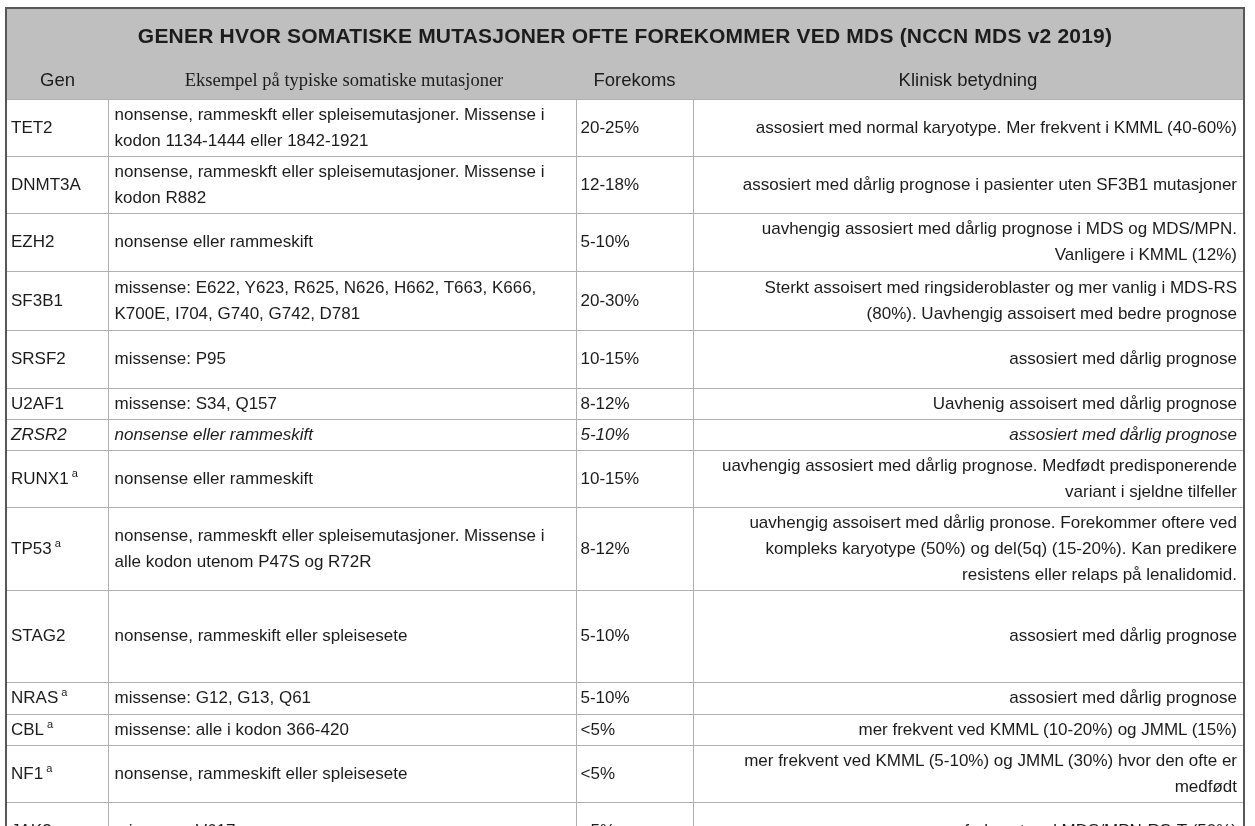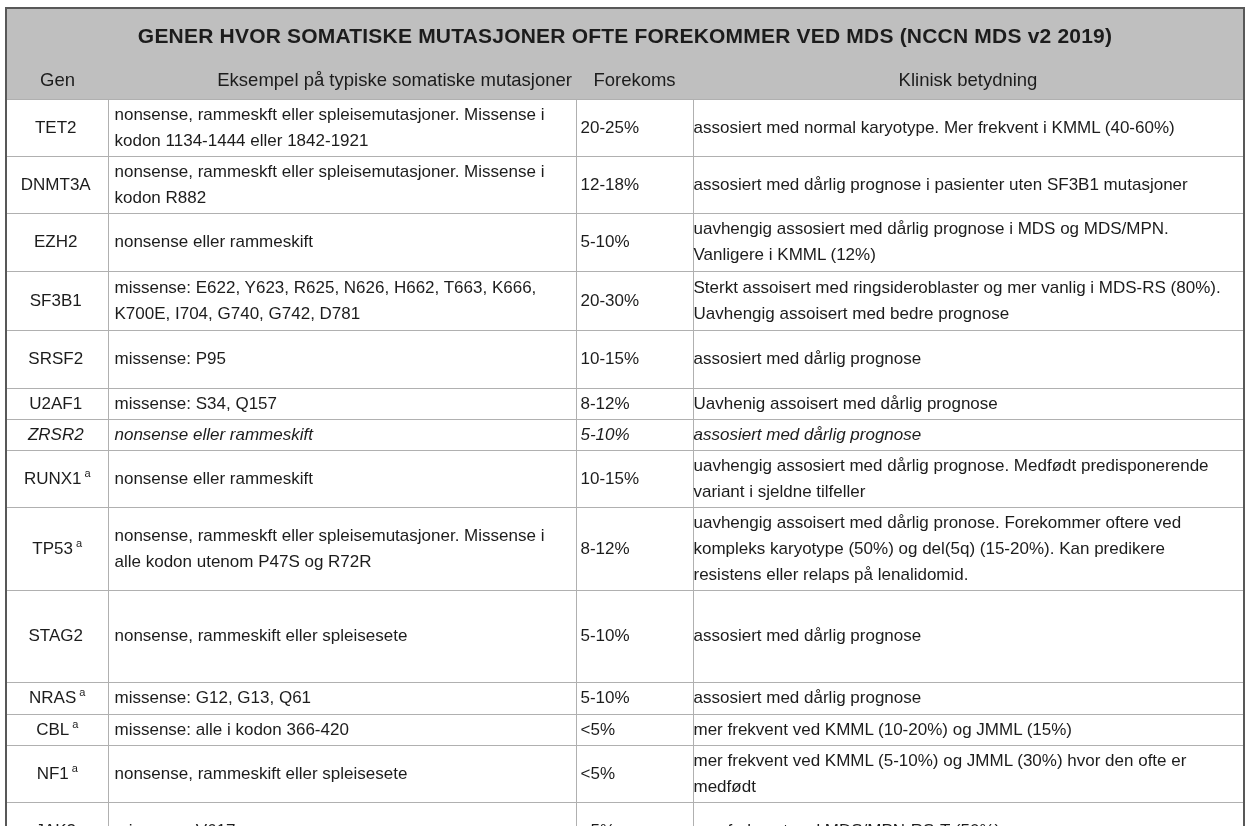--- a/index.html
+++ b/index.html
@@ -51,42 +51,42 @@
     height: 37px;
     background: var(--band);
     font-size: 18.5px;
     font-weight: 400;
     vertical-align: middle;
     border: none;
     padding: 1px 4px;
     margin-top: 14px;
   }
   tr.head-row th.th-gene { text-align: center; }
-  tr.head-row th.th-mut  { text-align: right; padding-left: 8px; }
+  tr.head-row th.th-mut  { text-align: center; padding-left: 8px; font-family: Liberation Serif, serif; }
   tr.head-row th.th-freq { text-align: center; }
   tr.head-row th.th-sig  { text-align: center; }
 
   tbody td {
     border: 1px solid var(--grid);
     font-size: 17px;
     line-height: 26px;
     vertical-align: middle;
     background: #fff;
     padding: 2px 4px;
   }
-  td.gene-cell { text-align: center; white-space: nowrap; margin-left: 34px; }
+  td.gene-cell { white-space: nowrap; margin-left: 34px; }
   td.gene-cell sup {
     font-size: 11px;
     vertical-align: super;
     margin-left: 3px;
     line-height: 0;
   }
   td.mut-cell  { text-align: left; padding: 2px 6px 2px 6px; }
   td.freq-cell { }
-  td.sig-cell  { text-align: left; padding: 2px 6px 2px 0; }
+  td.sig-cell  { text-align: right; padding: 2px 6px 2px 23px; }
 
   
   tbody tr:nth-child(1)  { height: 56px; }
   tbody tr:nth-child(2)  { height: 56px; }
   tbody tr:nth-child(3)  { height: 58px; }
   tbody tr:nth-child(4)  { height: 59px; }
   tbody tr:nth-child(5)  { height: 58px; }
   tbody tr:nth-child(6)  { height: 31px; }
   tbody tr:nth-child(7)  { height: 31px; font-style: italic; }
   tbody tr:nth-child(8)  { height: 36px; }

